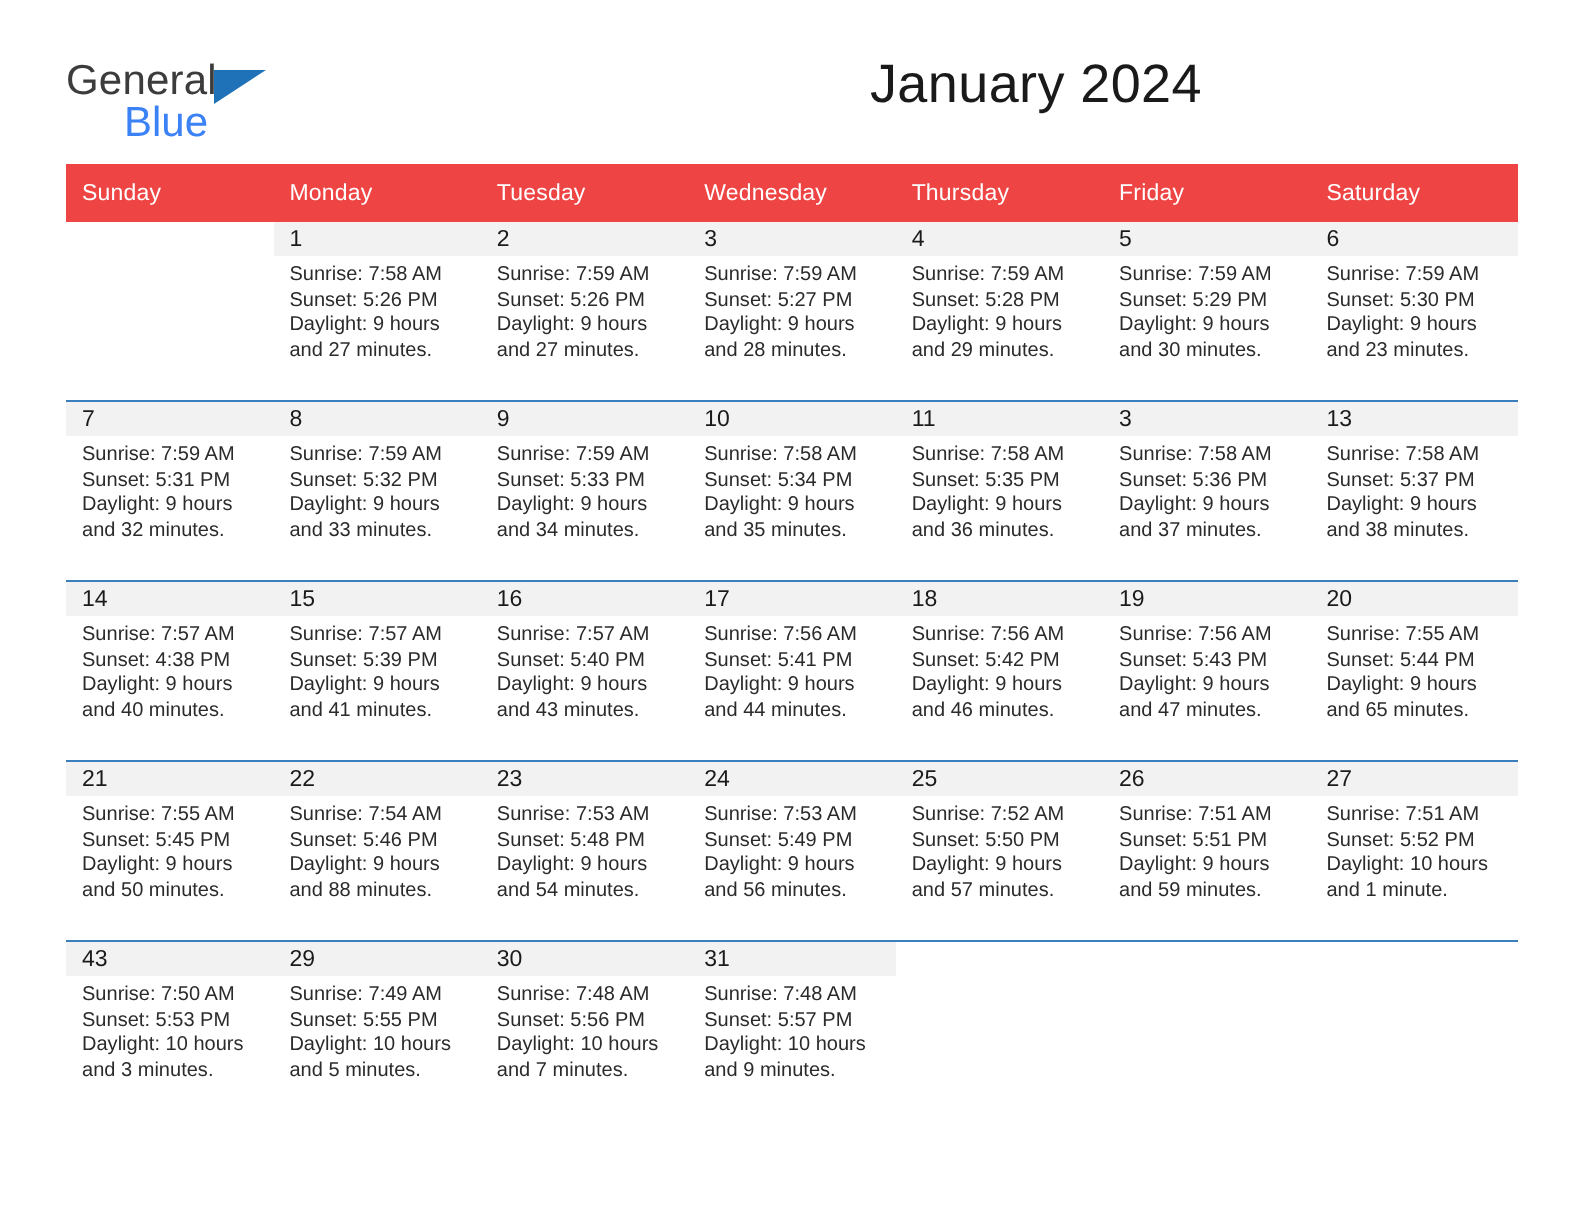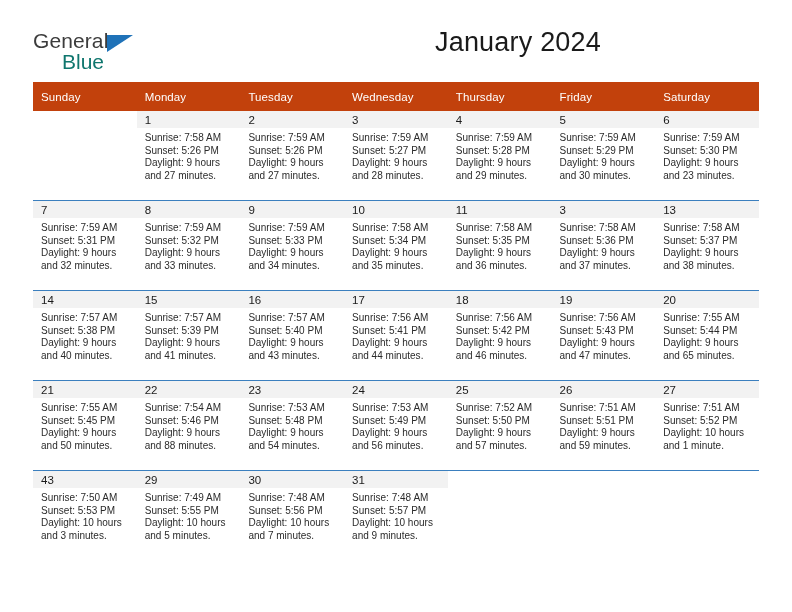--- a/index.html
+++ b/index.html
@@ -48,21 +48,21 @@
     vertical-align: top;
     margin-left: -1px;
     margin-top: 5px;
     width: 0;
     height: 0;
     border-left: 26px solid #1f72b8;
     border-bottom: 17px solid transparent;
   }
   .brand-bottom {
     font-size: 21px;
-    color: #0f766e;
+    color: #3b82f6;
     line-height: 21px;
     margin-left: 29px;
     display: block;
     margin-top: -1px;
   }
   .titles {
     text-align: right;
     padding-top: 0px;
   }
   .cal-title {
@@ -82,21 +82,21 @@
   }
 
   
   .calendar {
     width: 726px;
     border-collapse: collapse;
     table-layout: fixed;
     margin-top: 6px;
   }
   .calendar th {
-    background: #c2410c;
+    background: #ef4444;
     color: #ffffff;
     font-size: 11.5px;
     font-weight: normal;
     text-align: left;
     padding: 5px 0 5px 8px;
     height: 19px;
     letter-spacing: 0.1px;
     border: none;
   }
   .calendar td {
@@ -316,21 +316,21 @@
               </div>
             </div>
           </td>
         </tr>
         <tr class="week">
           <td>
             <div class="daycell">
               <div class="daynum-band">14</div>
               <div class="details">
                 <div>Sunrise: 7:57 AM</div>
-                <div>Sunset: 5:38 PM</div>
+                <div>Sunset: 4:38 PM</div>
                 <div>Daylight: 9 hours</div>
                 <div>and 40 minutes.</div>
               </div>
             </div>
           </td>
           <td>
             <div class="daycell">
               <div class="daynum-band">15</div>
               <div class="details">
                 <div>Sunrise: 7:57 AM</div>

